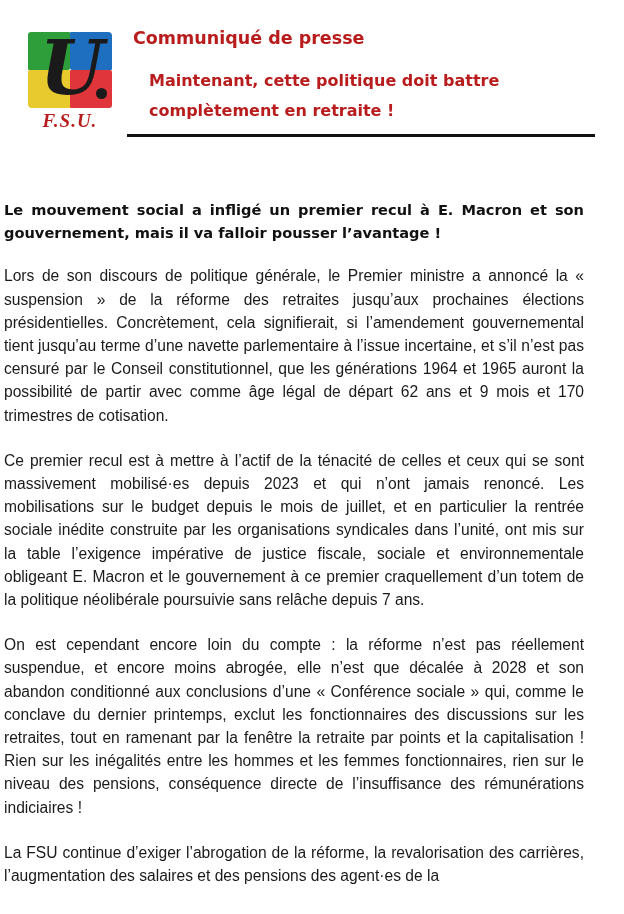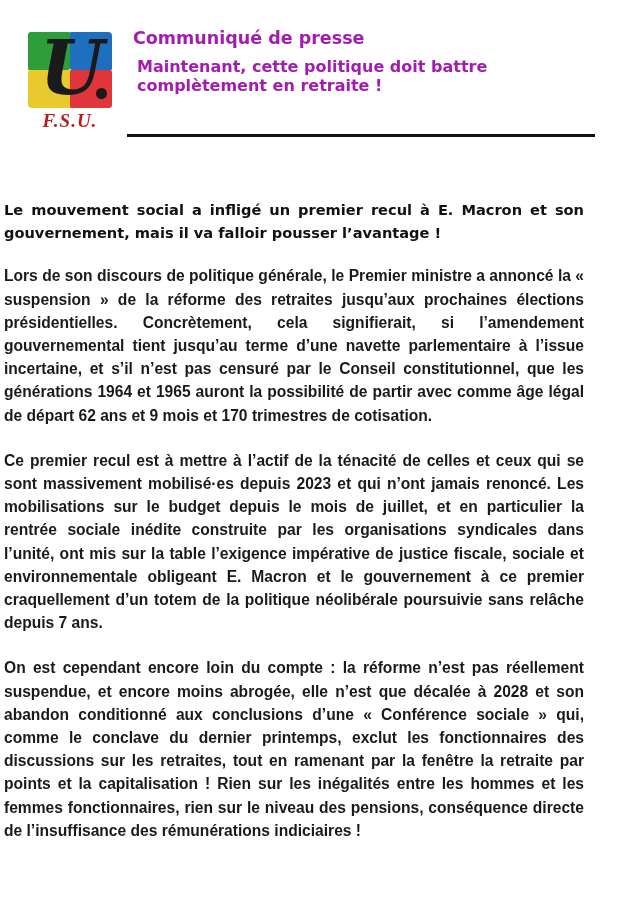--- a/index.html
+++ b/index.html
@@ -79,31 +79,31 @@
       letter-spacing: 1px;
       color: #b91c1c;
     }
     .title-block {
       position: absolute;
       left: 133px;
       top: 26px;
       width: 470px;
       font-family: "DejaVu Sans", "Liberation Sans", sans-serif;
       font-weight: bold;
-      color: #a21caf;
+      color: #b91c1c;
     }
     .doc-type {
       font-size: 17.5px;
       line-height: 24px;
       margin: 0 0 7px 0;
     }
     .doc-title {
       font-size: 16px;
-      line-height: 19px;
-      margin: 4px;
+      line-height: 30px;
+      margin: 16px;
     }
     .header-rule {
       position: absolute;
       left: 127px;
       top: 134px;
       width: 468px;
       height: 3px;
       background: #111111;
     }
     .content {
@@ -112,21 +112,20 @@
       top: 198px;
       width: 580px;
       font-family: "Liberation Sans", "DejaVu Sans", sans-serif;
       font-size: 15.6px;
       line-height: 23.2px;
       text-align: justify;
       color: #1a1a1a;
     }
     .content p {
       margin: 0 0 22px 0;
-      font-weight: bold;
     }
     .content p.lead {
       font-family: "DejaVu Sans", "Liberation Sans", sans-serif;
       font-weight: bold;
       font-size: 14.6px;
       line-height: 23.2px;
       margin-bottom: 20px;
       color: #111111;
     }
   </style>
@@ -152,13 +151,14 @@
   </div>
 
   <div class="header-rule"></div>
 </div>
 
 <div class="content">
   <p class="lead">Le mouvement social a infligé un premier recul à E. Macron et son gouvernement, mais il va falloir pousser l’avantage !</p>
   <p>Lors de son discours de politique générale, le Premier ministre a annoncé la « suspension » de la réforme des retraites jusqu’aux prochaines élections présidentielles. Concrètement, cela signifierait, si l’amendement gouvernemental tient jusqu’au terme d’une navette parlementaire à l’issue incertaine, et s’il n’est pas censuré par le Conseil constitutionnel, que les générations 1964 et 1965 auront la possibilité de partir avec comme âge légal de départ 62 ans et 9 mois et 170 trimestres de cotisation.</p>
   <p>Ce premier recul est à mettre à l’actif de la ténacité de celles et ceux qui se sont massivement mobilisé·es depuis 2023 et qui n’ont jamais renoncé. Les mobilisations sur le budget depuis le mois de juillet, et en particulier la rentrée sociale inédite construite par les organisations syndicales dans l’unité, ont mis sur la table l’exigence impérative de justice fiscale, sociale et environnementale obligeant E. Macron et le gouvernement à ce premier craquellement d’un totem de la politique néolibérale poursuivie sans relâche depuis 7 ans.</p>
   <p>On est cependant encore loin du compte : la réforme n’est pas réellement suspendue, et encore moins abrogée, elle n’est que décalée à 2028 et son abandon conditionné aux conclusions d’une « Conférence sociale » qui, comme le conclave du dernier printemps, exclut les fonctionnaires des discussions sur les retraites, tout en ramenant par la fenêtre la retraite par points et la capitalisation ! Rien sur les inégalités entre les hommes et les femmes fonctionnaires, rien sur le niveau des pensions, conséquence directe de l’insuffisance des rémunérations indiciaires !</p>
+  <p>La FSU continue d’exiger l’abrogation de la réforme, la revalorisation des carrières, l’augmentation des salaires et des pensions des agent·es de la</p>
 </div>
 
 </body></html>

